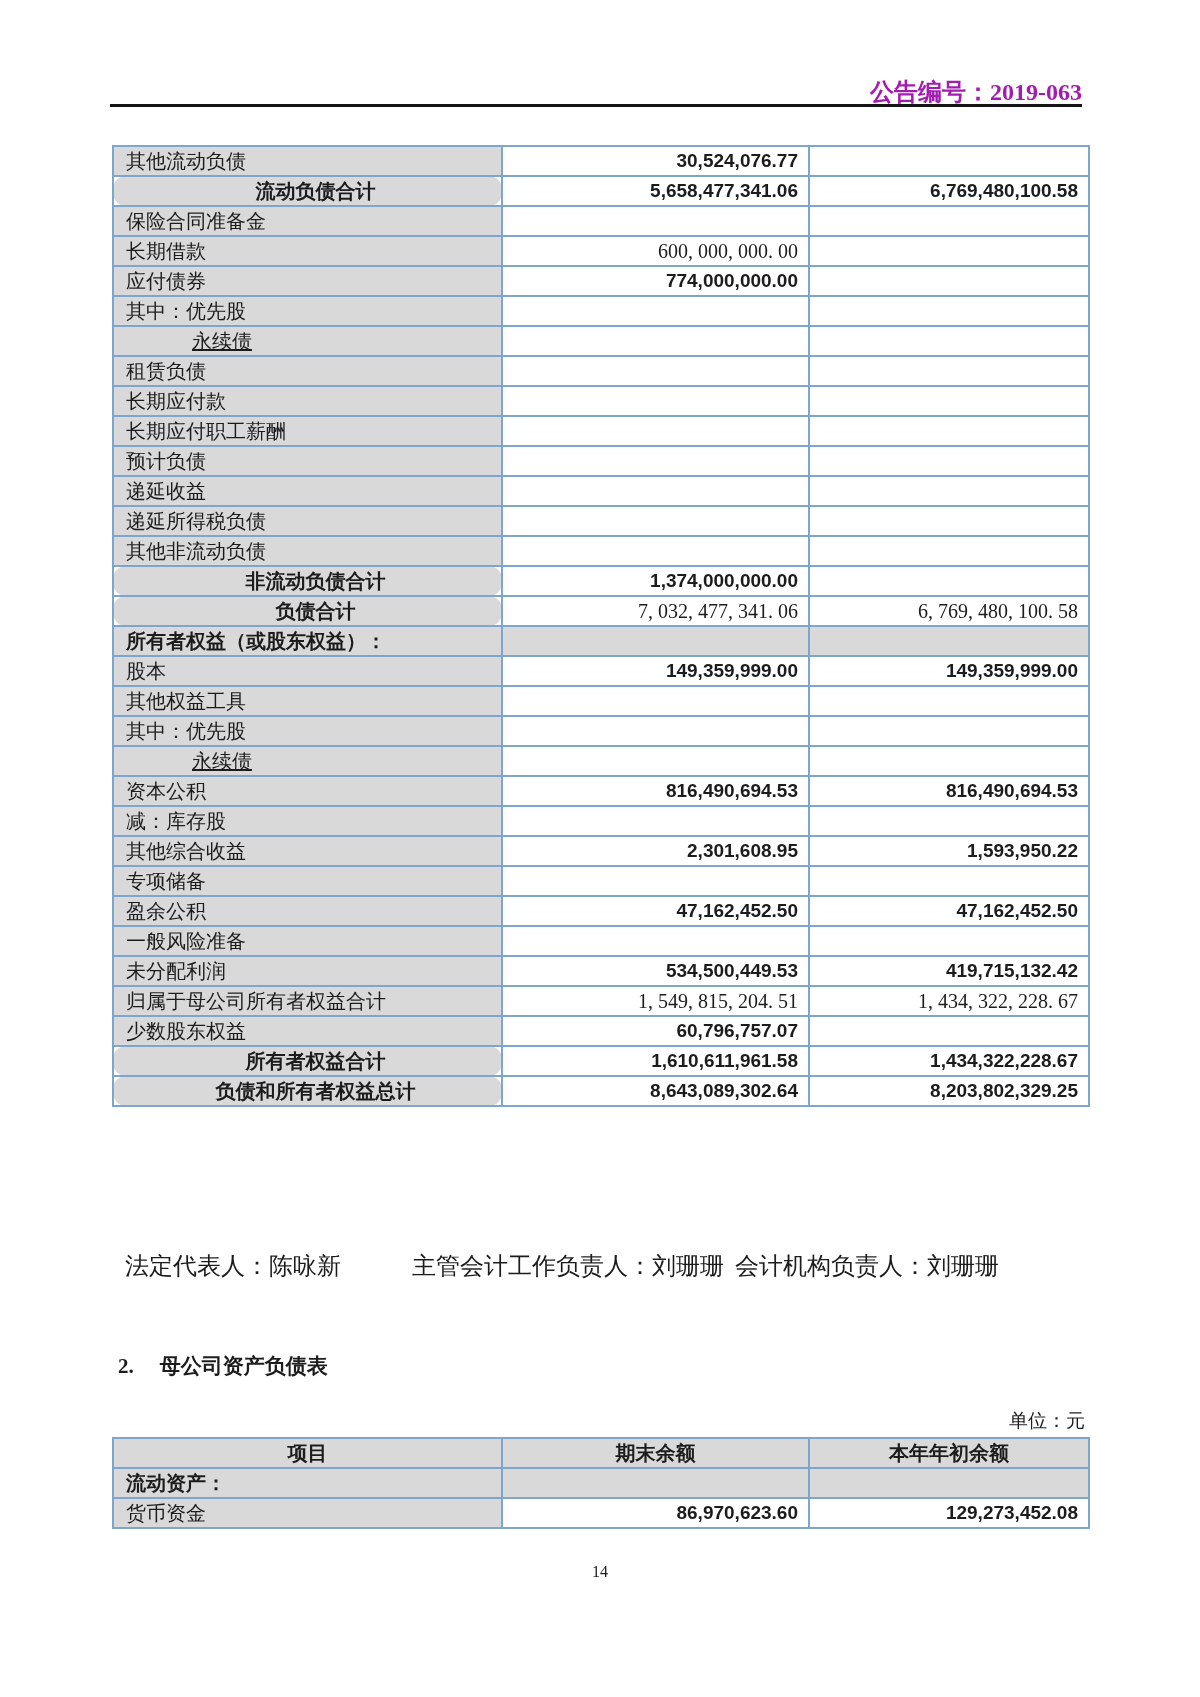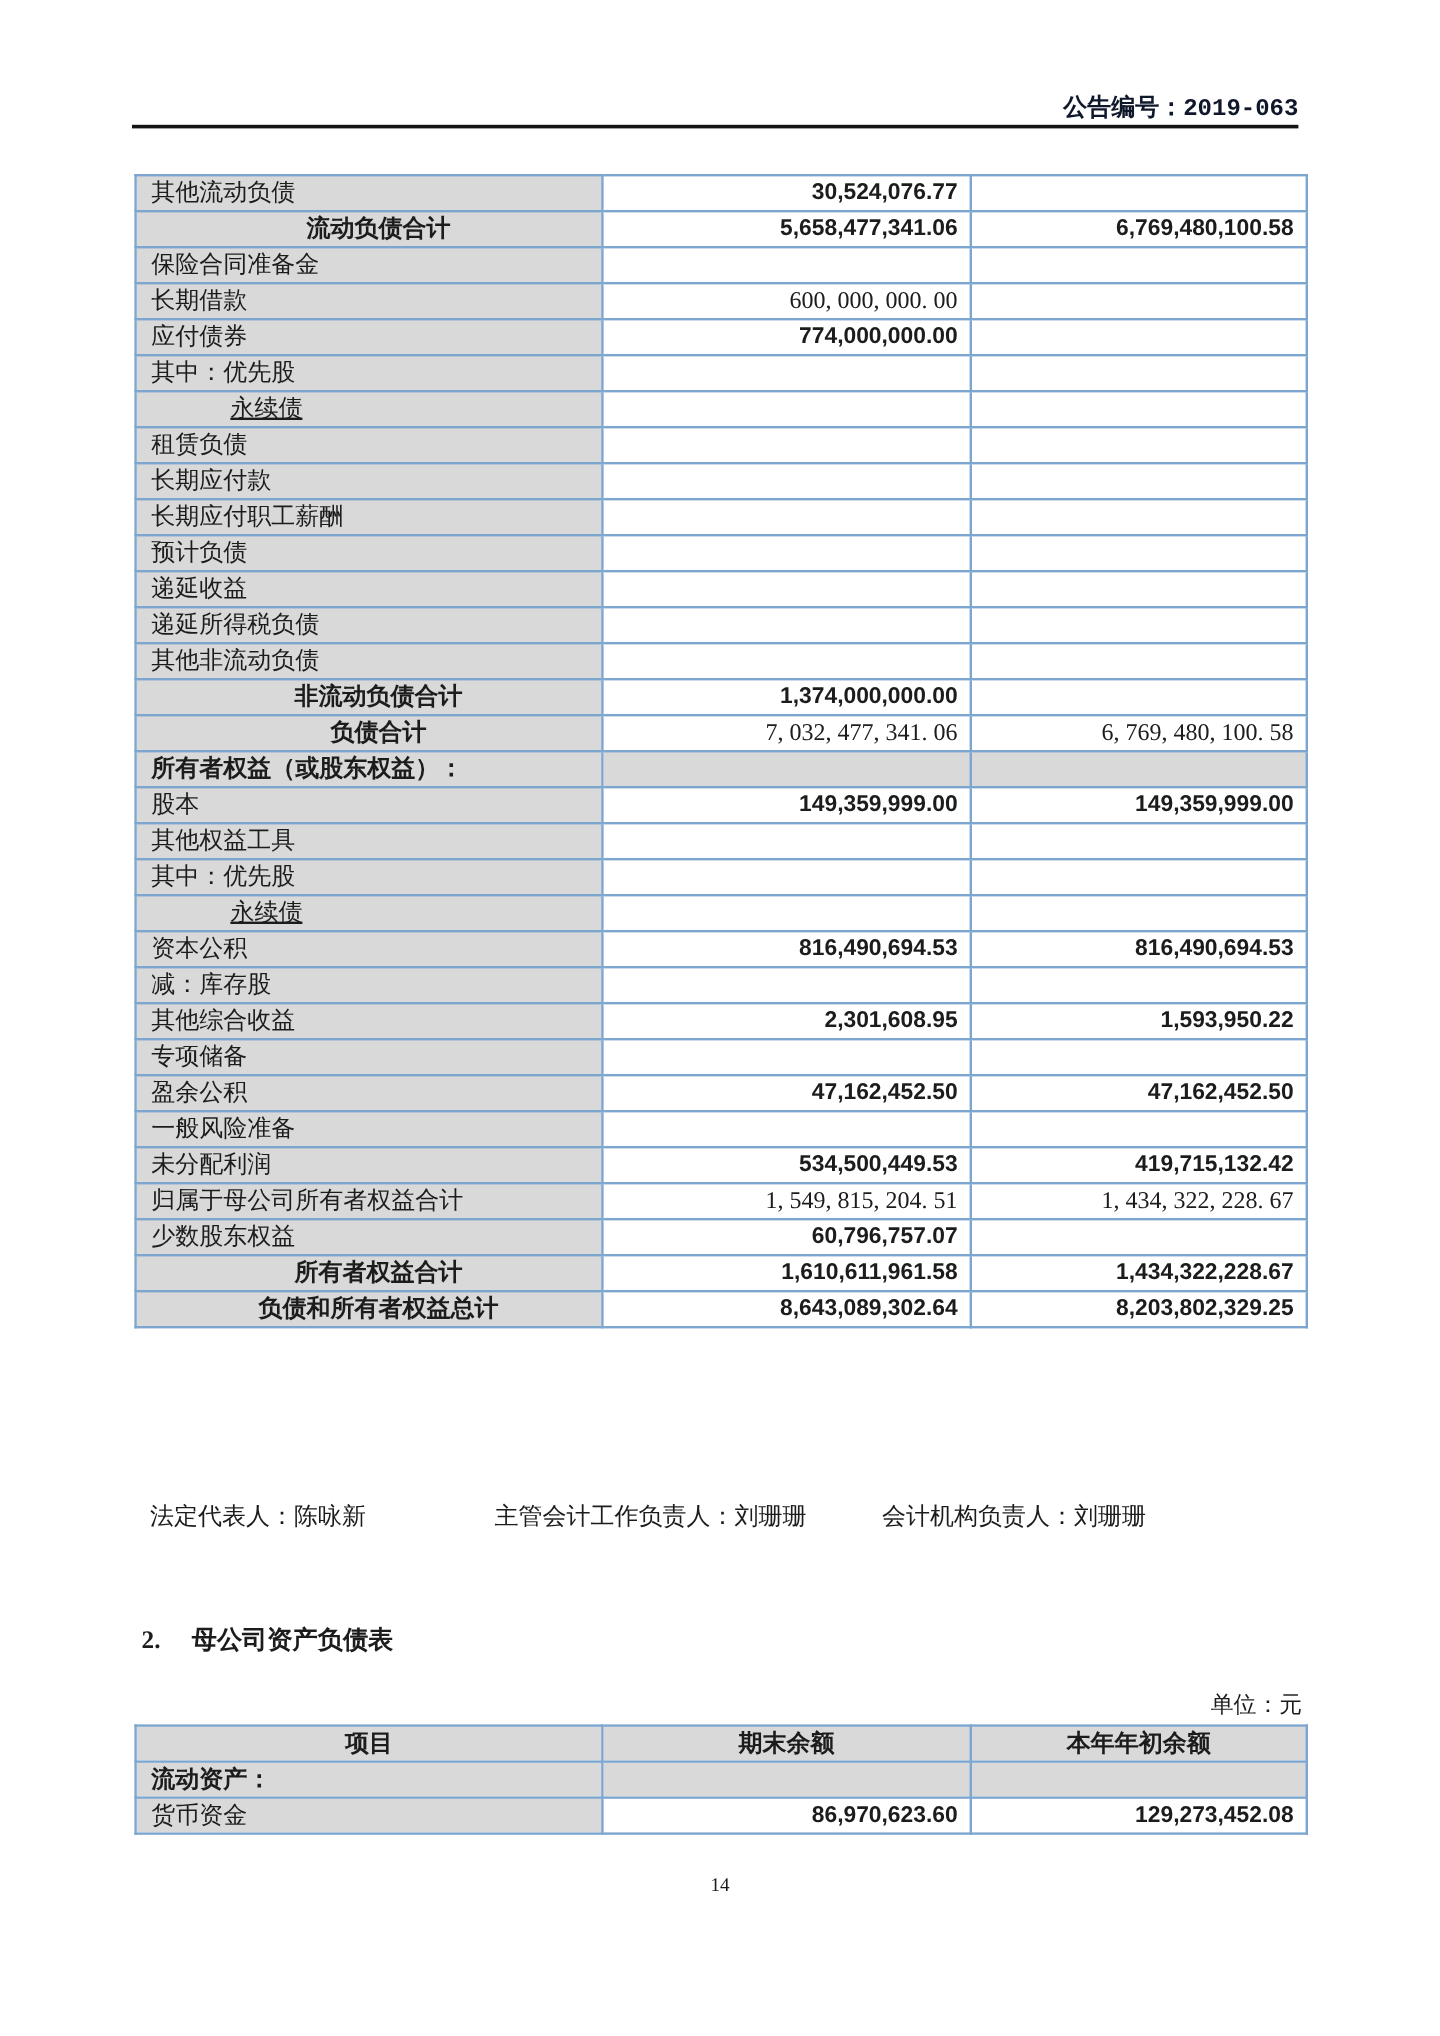--- a/index.html
+++ b/index.html
@@ -3,47 +3,47 @@
 <meta charset="utf-8">
 <style>
   * { margin:0; padding:0; box-sizing:border-box; }
   body { background:#ffffff; }
   .page {
     position:relative; width:1200px; height:1697px; background:#ffffff;
     font-family:"Liberation Serif","DejaVu Serif",serif; color:#1c1c1c; overflow:hidden;
   }
   .notice {
     position:absolute; top:76px; right:118px;
-    font-family:Liberation Mono, monospace;
-    font-size:20px; font-weight:600; color:#0f172a;
+    font-family:Liberation Serif, serif;
+    font-size:24px; font-weight:600; color:#a21caf;
   }
   .rule { position:absolute; top:104px; left:110px; width:972px; height:3px; background:#151515; }
 
   table.sheet { border-collapse:collapse; table-layout:fixed; width:976px;
     font-size:20px; }
   table.sheet td, table.sheet th {
     border:2px solid #7da6cf; height:30px; line-height:28px;
     overflow:hidden; white-space:nowrap; vertical-align:middle;
   }
   td.lab { background:#d9d9d9; text-align:left; padding-left:12px;
     font-family:"Liberation Serif","DejaVu Serif",serif; }
   td.lab.indent { padding-left:78px;text-decoration:underline; }
   td.val { background:#ffffff; text-align:right; padding-right:10px;
     font-family:"Liberation Sans","DejaVu Sans",sans-serif; font-weight:700; font-size:19px; }
   td.val.serifnum { font-family:"Liberation Serif","DejaVu Serif",serif; font-weight:400; font-size:20px; }
   tr.section td { background:#d9d9d9; }
   tr.section td.lab { font-weight:700; }
-  tr.subtotal td.lab { font-weight:700; text-align:center; padding-left:16px; }
+  tr.subtotal td.lab { font-weight:700; text-align:center; padding-left:16px;border-radius:13px; }
   th.hdr { background:#d9d9d9; font-weight:700; text-align:center; font-size:20px;
     font-family:"Liberation Serif","DejaVu Serif",serif;margin-left:34px; }
 
   .t1 { position:absolute; top:145px; left:112px; }
   .t2 { position:absolute; top:1437px; left:112px; }
 
-  .sigs { position:absolute; top:1250px; left:112px; width:976px; height:30px; font-size:20px; }
+  .sigs { position:absolute; top:1250px; left:112px; width:976px; height:30px; font-size:24px; }
   .sig-a { position:absolute; left:13px; top:0; }
   .sig-b { position:absolute; left:300px; top:0; }
   .sig-c { position:absolute; left:623px; top:0; }
 
   .sec2 { position:absolute; top:1352px; left:118px; font-size:21px; font-weight:700; }
   .sec2 .num { display:inline-block; margin-right:26px; }
   .unit { position:absolute; top:1408px; right:115px; font-size:19px; }
   .pageno { position:absolute; top:1563px; left:0; width:1200px; text-align:center;
     font-size:16px; font-family:"Liberation Serif","DejaVu Serif",serif; }
 </style>

